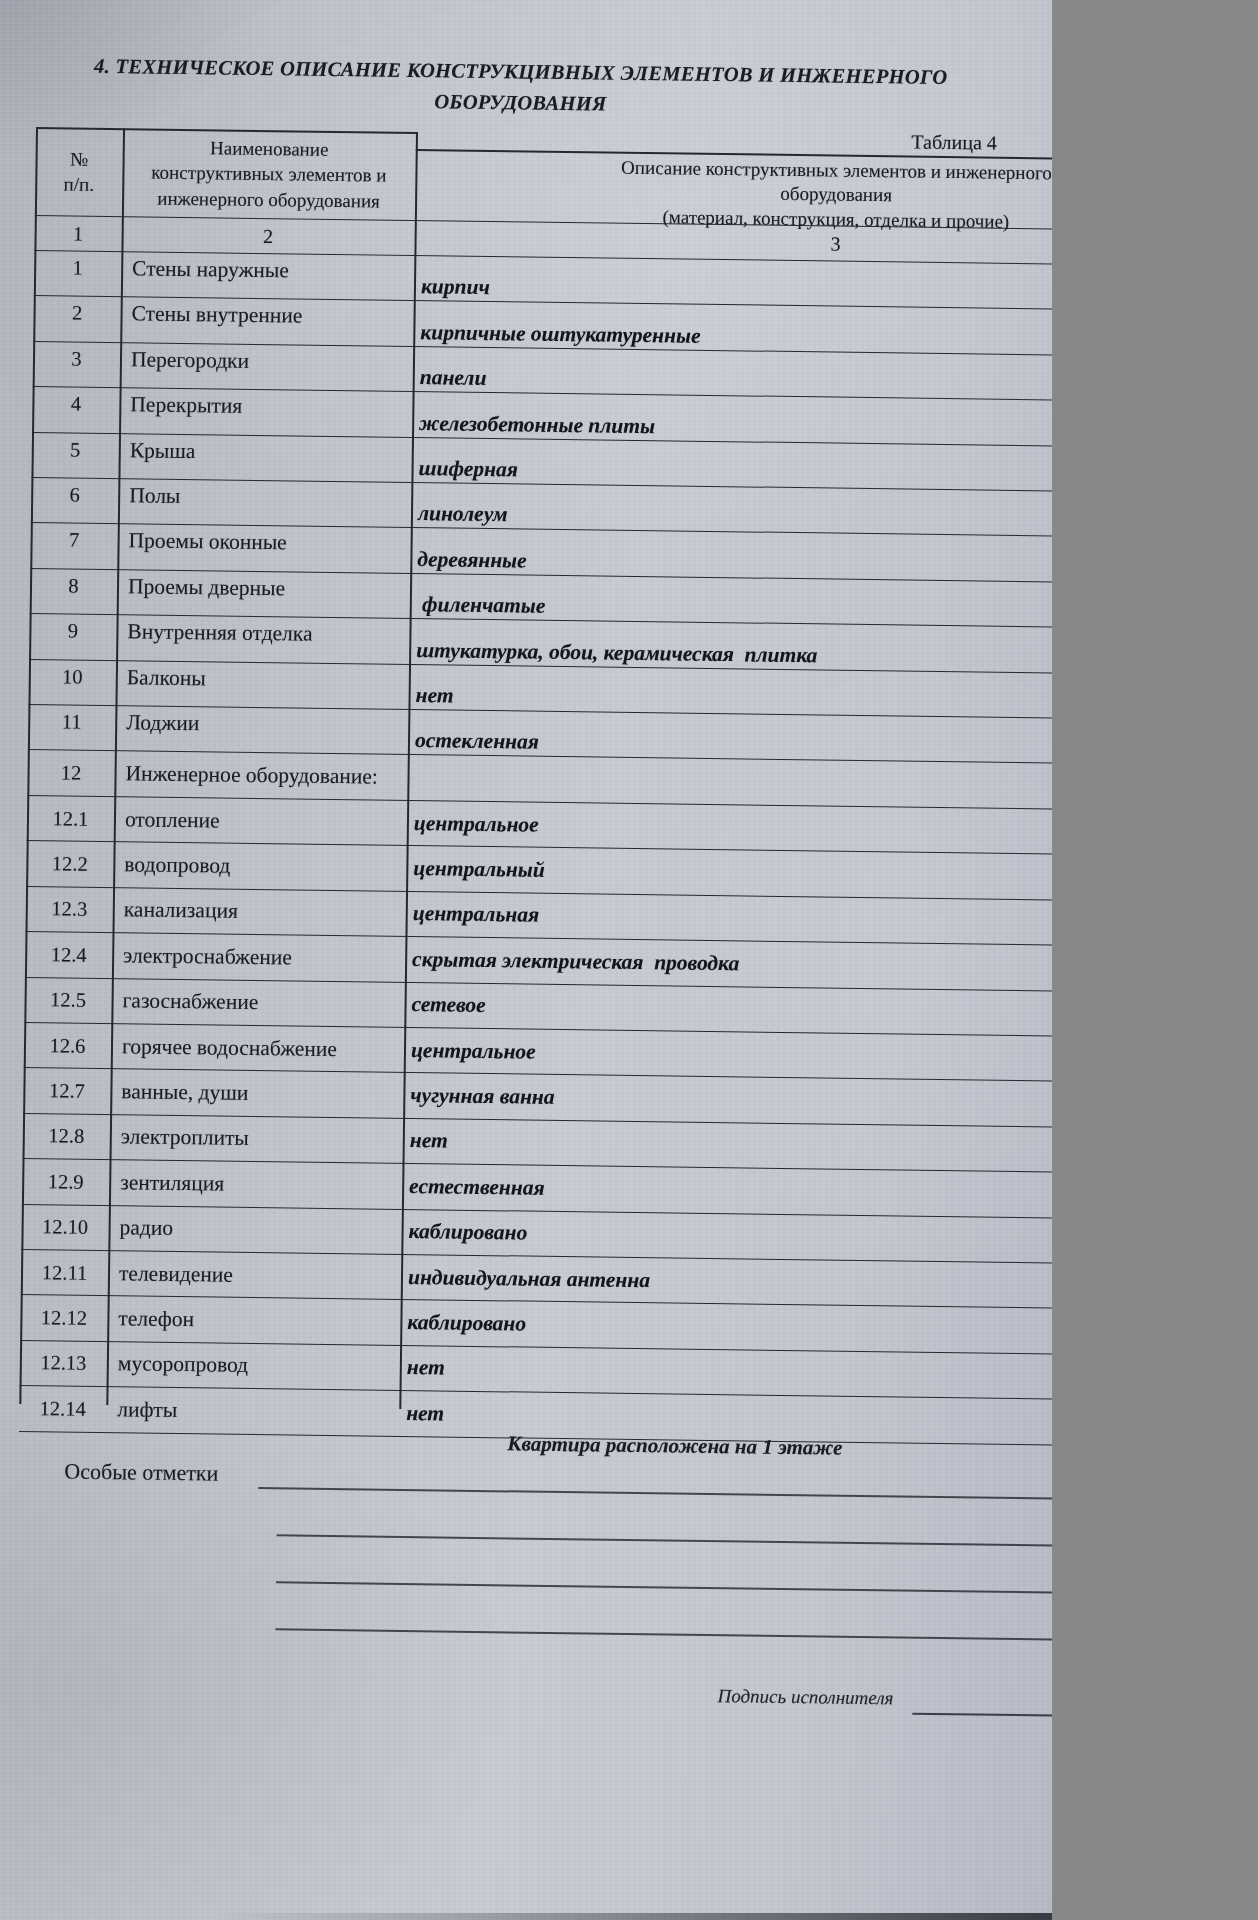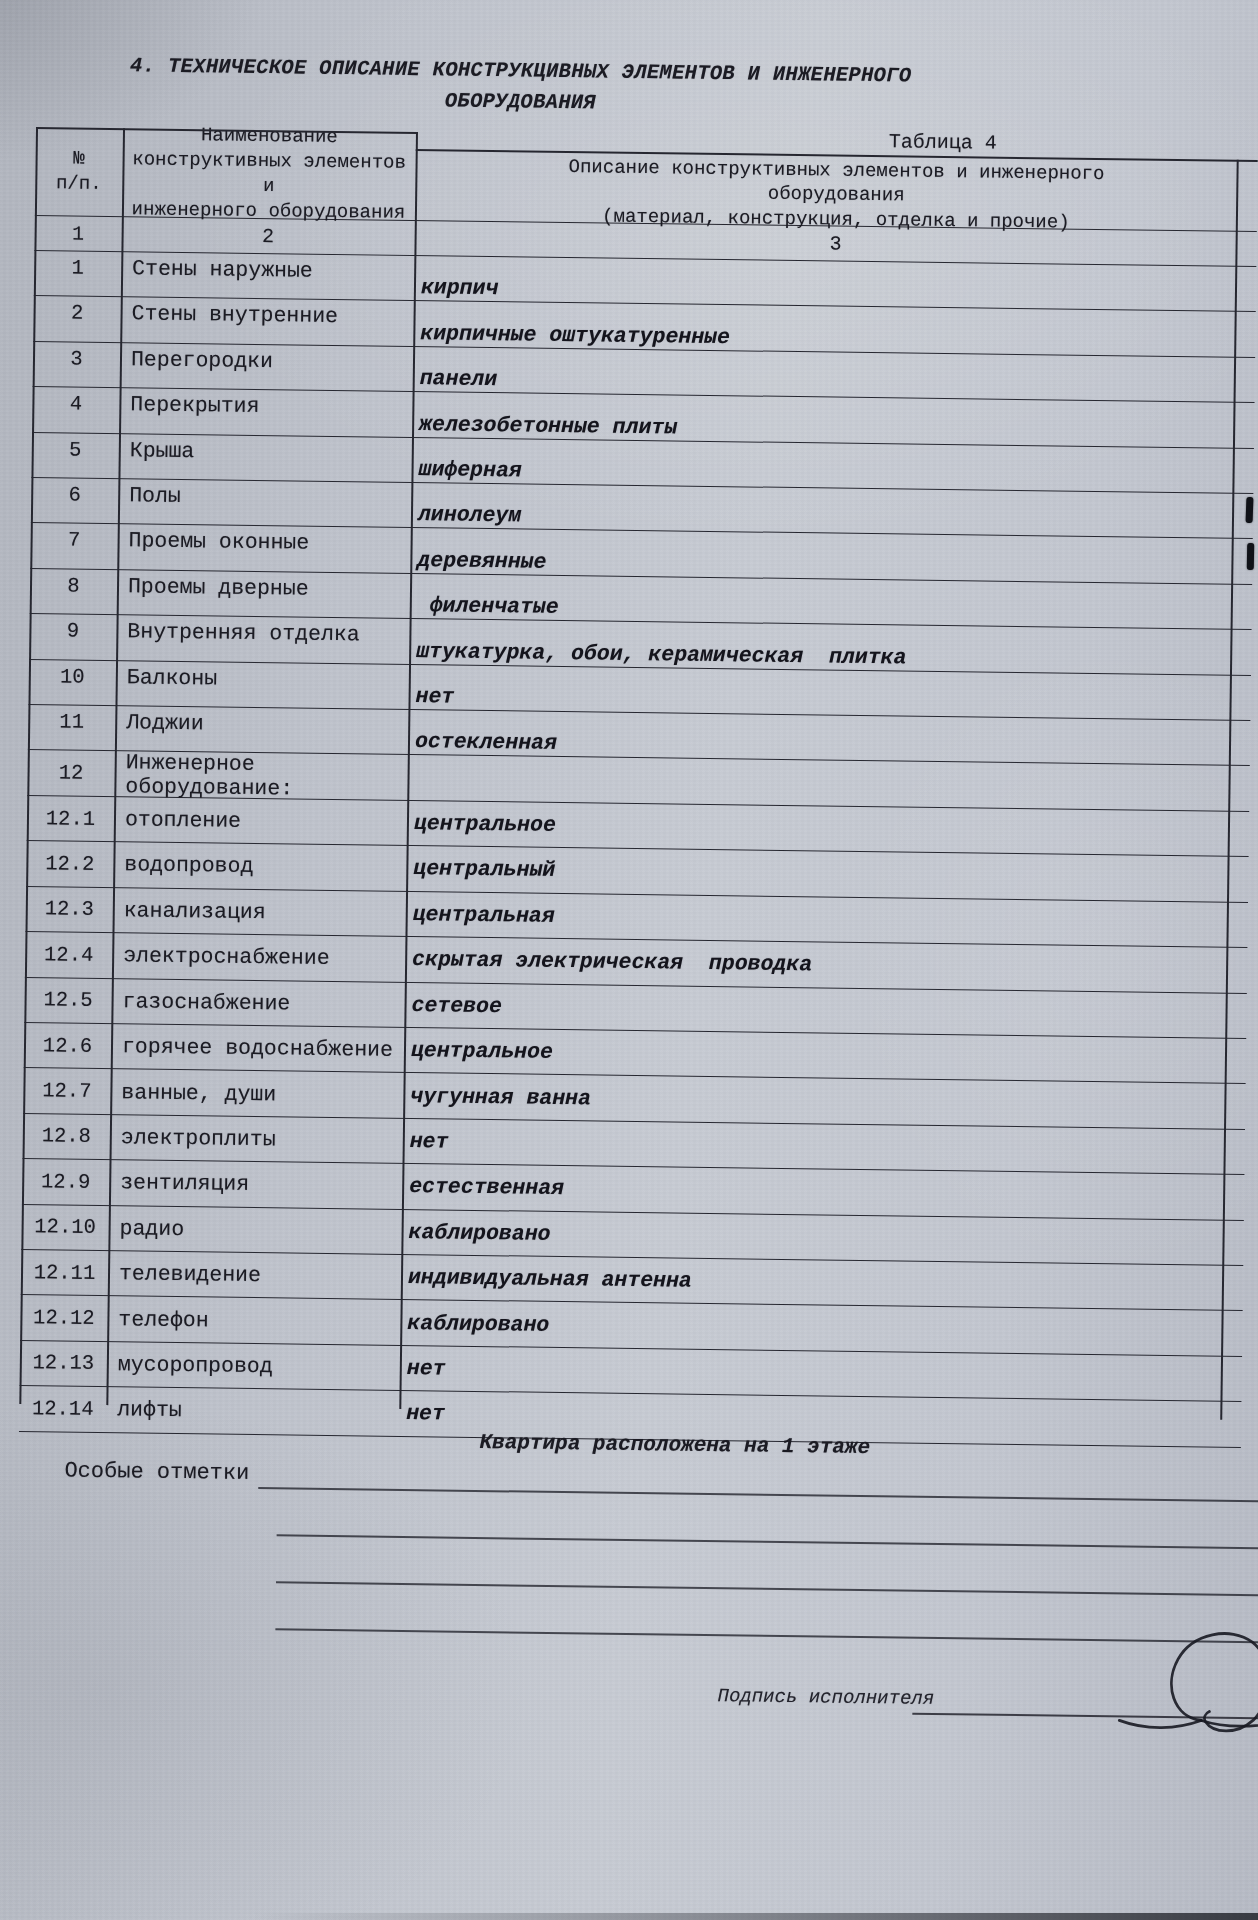--- a/index.html
+++ b/index.html
@@ -2,22 +2,22 @@
 <html style="--paper: #c1c5ce; --ink: #1b1b23; --line: #262730;"><head>
 <meta charset="utf-8">
 <style>
   :root{
     --paper:#c1c5ce;
     --ink:#1b1b23;
     --line:rgba(38,39,48,0.85);
   }
   html,body{margin:0;padding:0;background:#888;}
   .photo{
-    position:relative;width:1258px;height:1920px;overflow:hidden;
-    font-family:Liberation Mono, monospace;color:var(--ink);
+    position:relative;width:1052px;height:1920px;overflow:hidden;
+    font-family:Liberation Serif, serif;color:var(--ink);
     background:
       radial-gradient(420px 260px at -2% -1%, rgba(72,75,86,0.20), transparent 70%),
       radial-gradient(900px 500px at 60% 12%, rgba(255,255,255,0.10), transparent 65%),
       radial-gradient(420px 520px at 88% 50%, rgba(255,255,255,0.07), transparent 65%),
       radial-gradient(620px 420px at 8% 88%, rgba(90,94,105,0.10), transparent 70%),
       linear-gradient(97deg,#b2b6bf 0%,#bfc3cc 28%,#c7cbd3 55%,#c3c7d0 78%,#b7bbc5 100%);
   }
   .photo::before{
     content:"";position:absolute;inset:0;pointer-events:none;
     background:

